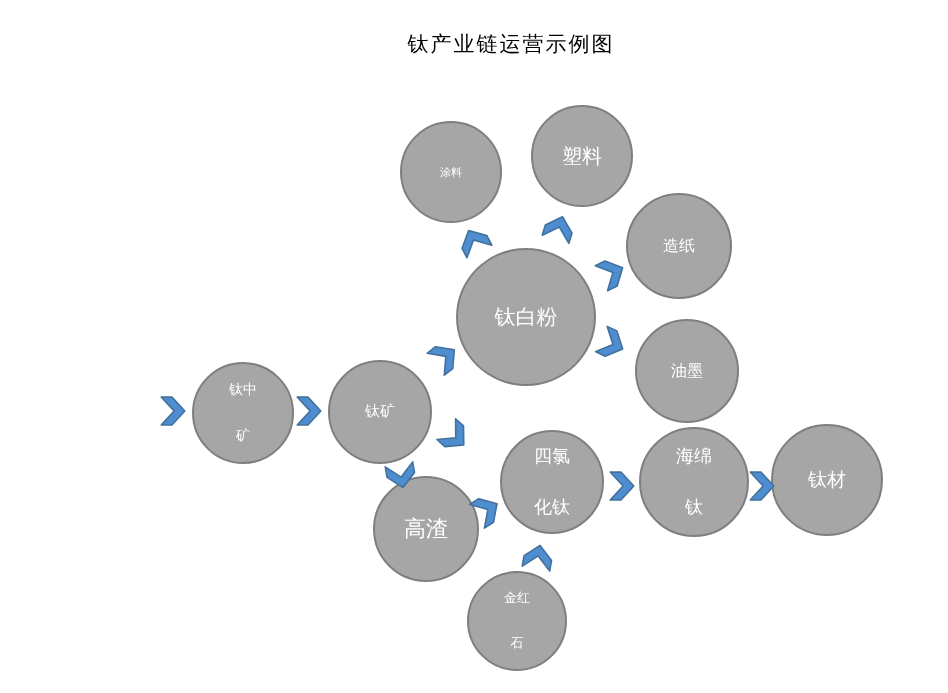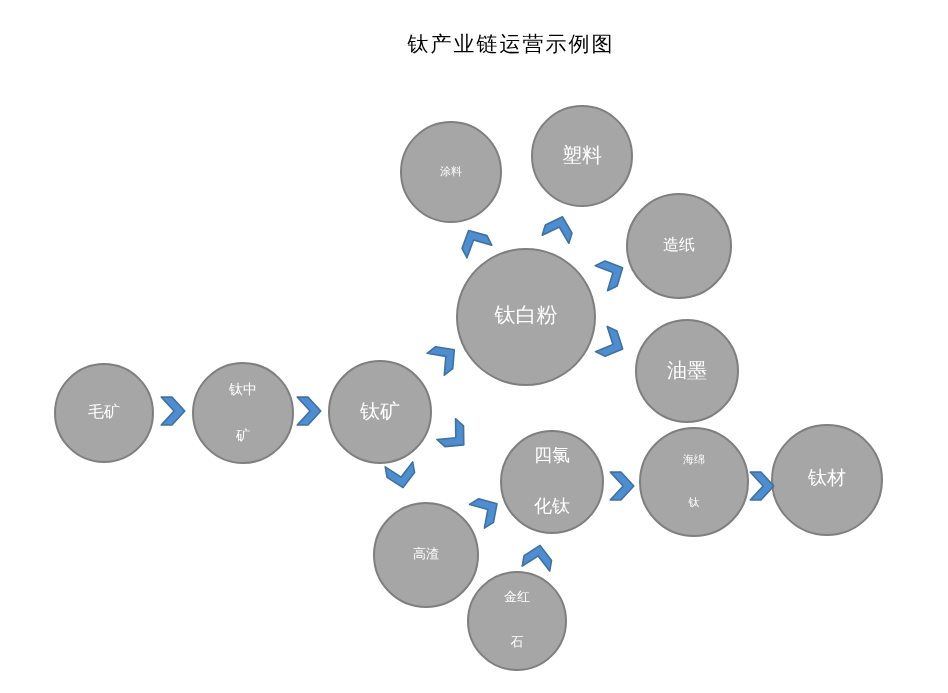--- a/index.html
+++ b/index.html
@@ -9,21 +9,21 @@
     --node-text:#ffffff;
     --arrow-fill:#4e8ed0;
     --arrow-border:#41719c;
     --title-text:#000000;
   }
   html,body{margin:0;padding:0;background:var(--background);}
   .canvas{
     position:relative;
     width:948px;height:693px;
     background:var(--background);
-    font-family:Liberation Mono, monospace;
+    font-family:Liberation Serif, serif;
     overflow:hidden;
   }
   .diagram-title{
     position:absolute;
     top:30px;left:511px;
     transform:translateX(-50%);
     white-space:nowrap;
     font-size:21px;
     letter-spacing:2px;
     color:var(--title-text);
@@ -56,68 +56,65 @@
     stroke-linejoin:round;
   }
 </style>
 </head>
 <body>
 
 <div class="canvas">
 
   <div class="diagram-title">钛产业链运营示例图</div>
 
-  <div class="node" style="left:54px;top:363px;width:100px;height:100px;font-size:16px;">
-    <span class="line">毛矿</span>
-  </div>
 
   <div class="node two-line" style="left:192px;top:362px;width:102px;height:102px;font-size:14px;">
     <span class="line">钛中</span>
     <span class="line">矿</span>
   </div>
 
-  <div class="node" style="left:328px;top:360px;width:104px;height:104px;font-size:20px;">
+  <div class="node" style="left:328px;top:360px;width:104px;height:104px;font-size:15px;">
     <span class="line">钛矿</span>
   </div>
 
   <div class="node" style="left:456px;top:248px;width:140px;height:138px;font-size:21px;text-align:center;">
     <span class="line">钛白粉</span>
   </div>
 
   <div class="node" style="left:400px;top:121px;width:102px;height:102px;font-size:11px;">
     <span class="line">涂料</span>
   </div>
 
   <div class="node" style="left:531px;top:105px;width:102px;height:102px;font-size:20px;">
     <span class="line">塑料</span>
   </div>
 
   <div class="node" style="left:626px;top:193px;width:106px;height:106px;font-size:16px;text-align:center;">
     <span class="line">造纸</span>
   </div>
 
-  <div class="node" style="left:635px;top:319px;width:104px;height:104px;font-size:20px;">
+  <div class="node" style="left:635px;top:319px;width:104px;height:104px;font-size:16px;">
     <span class="line">油墨</span>
   </div>
 
-  <div class="node" style="left:373px;top:502px;width:106px;height:106px;font-size:13px;">
+  <div class="node" style="left:373px;top:476px;width:106px;height:106px;font-size:22px;">
     <span class="line">高渣</span>
   </div>
 
   <div class="node two-line" style="left:500px;top:430px;width:104px;height:104px;font-size:18px;">
     <span class="line">四氯</span>
     <span class="line">化钛</span>
   </div>
 
   <div class="node two-line" style="left:467px;top:571px;width:100px;height:100px;font-size:13px;">
     <span class="line">金红</span>
     <span class="line">石</span>
   </div>
 
-  <div class="node two-line" style="left:639px;top:427px;width:110px;height:110px;font-size:11px;">
+  <div class="node two-line" style="left:639px;top:427px;width:110px;height:110px;font-size:18px;">
     <span class="line">海绵</span>
     <span class="line">钛</span>
   </div>
 
   <div class="node" style="left:771px;top:424px;width:112px;height:112px;font-size:19px;justify-content:center;">
     <span class="line">钛材</span>
   </div>
 
   <svg class="chevron" viewBox="0 0 24 28" style="left:160px;top:396px;">
     <polygon points="1,1 11,1 23,14 11,27 1,27 13,14"></polygon>

